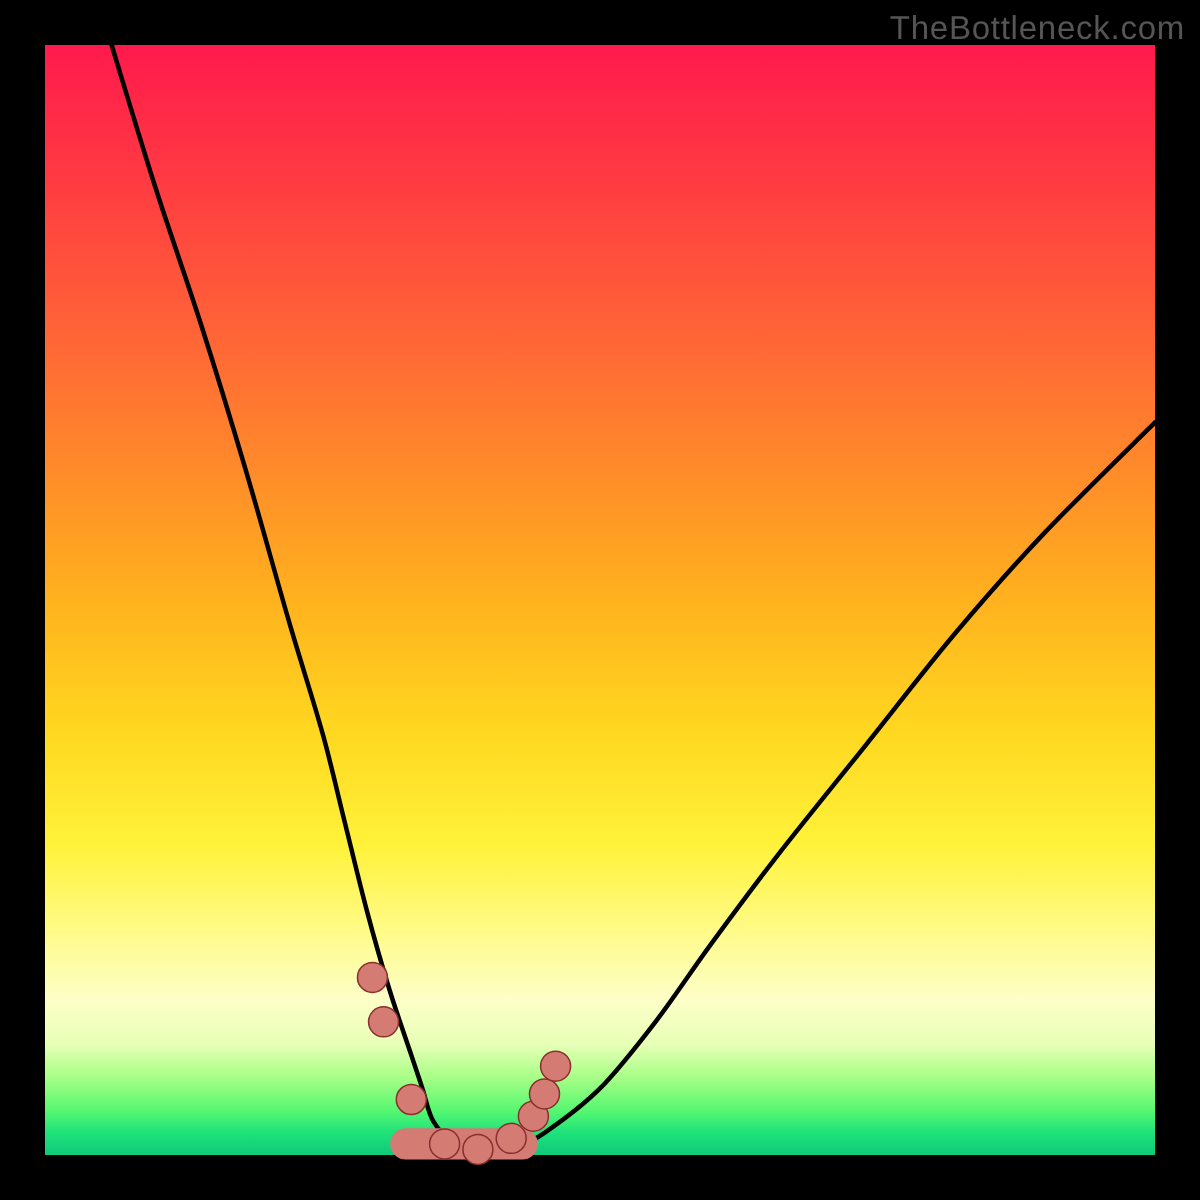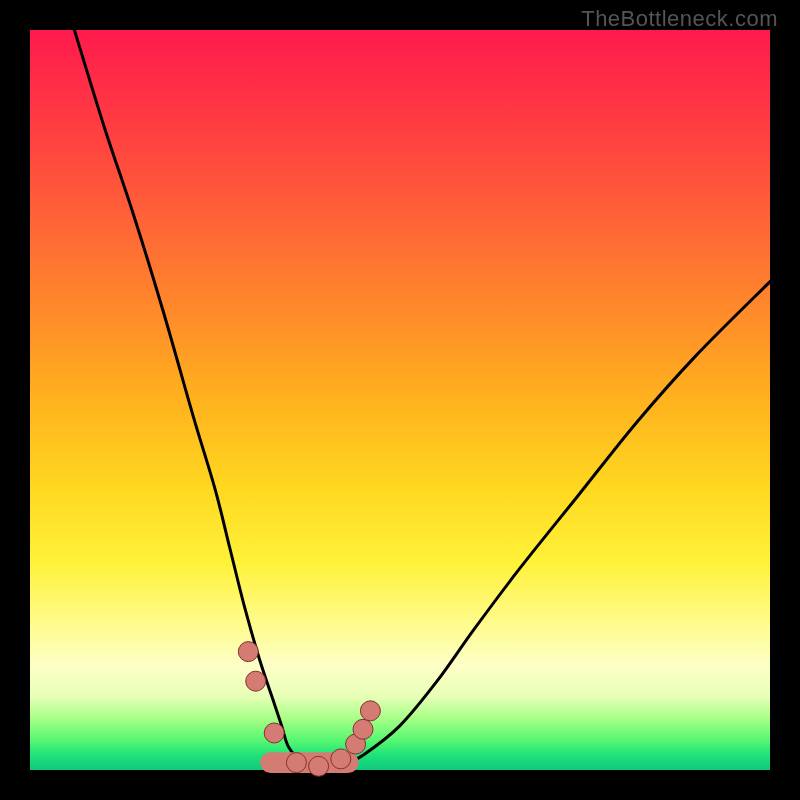--- a/index.html
+++ b/index.html
@@ -39,21 +39,21 @@
       #e8ffb7 90%,
       #a7ff86 93%,
       #56f771 96%,
       #1fe27a 98%,
       #0fc97b 100%
     );
   }
   .watermark {
     position: absolute;
     top: 6px;
-    right: 22px;
+    right: 10px;
     font-family: Arial, Helvetica, sans-serif;
     font-size: 22px;
     color: #555;
     letter-spacing: 0.5px;
     user-select: none;
   }
   svg.overlay {
     position: absolute;
     left: 30px;
     top: 30px;

